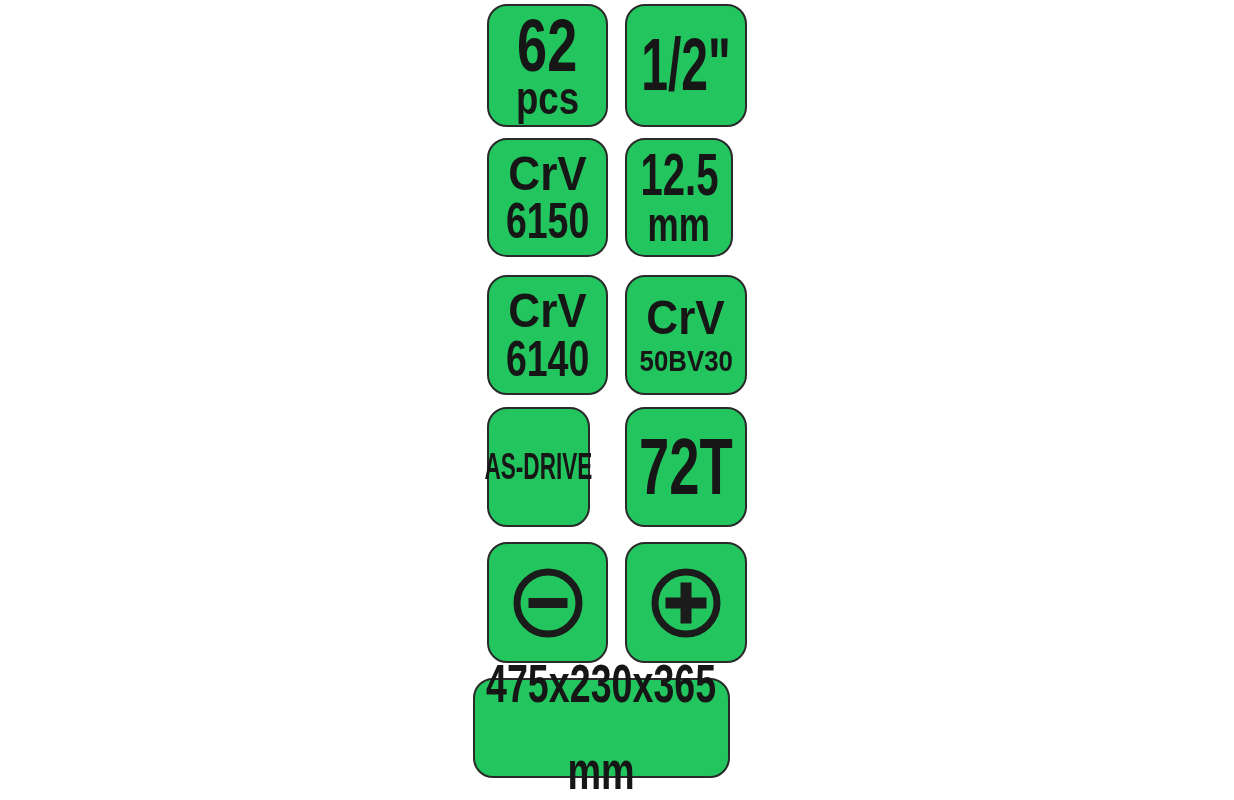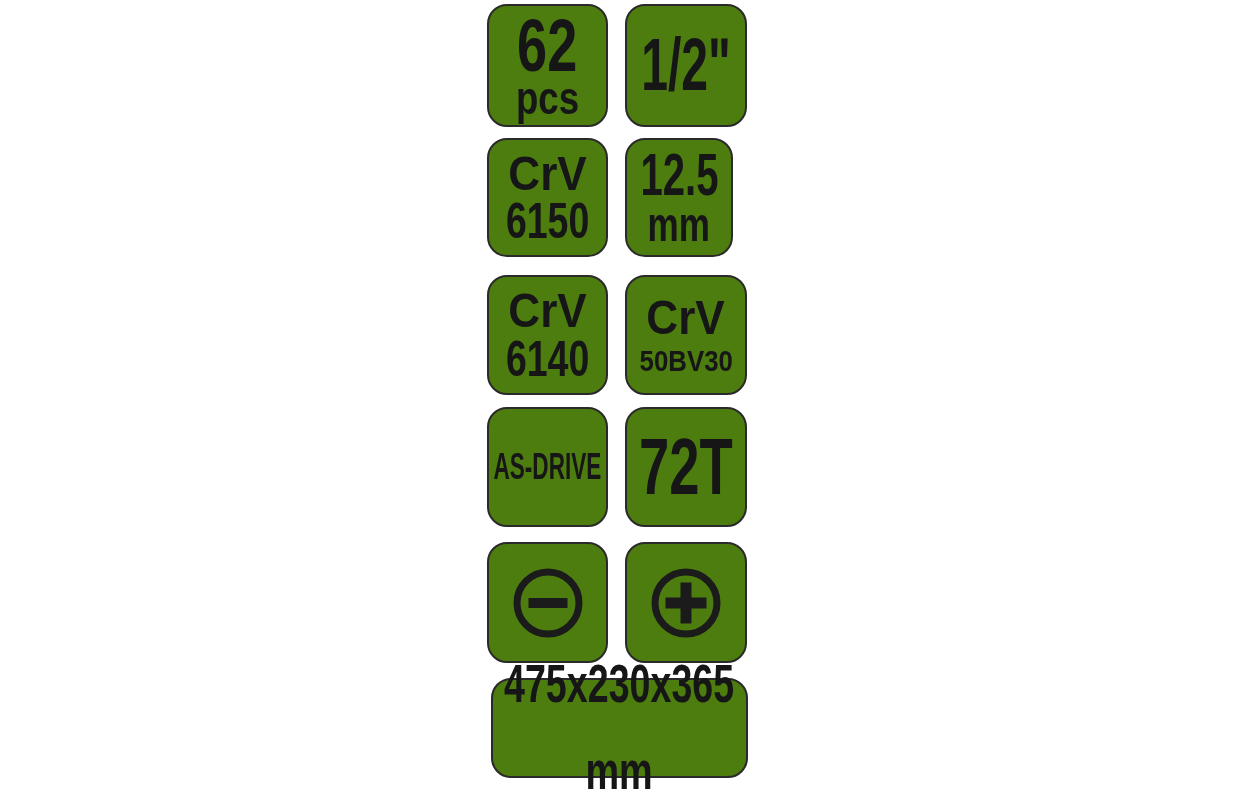--- a/index.html
+++ b/index.html
@@ -3,42 +3,42 @@
 <meta charset="utf-8">
 <style>
   html,body{margin:0;padding:0;}
   body{
     width:1234px;height:800px;position:relative;
     background:#ffffff;overflow:hidden;
     font-family:"Liberation Sans","DejaVu Sans",sans-serif;
   }
   .tile{
     position:absolute;
-    background:#4d7c0f;
+    background:#22c55e;
     border:2px solid #2a2a2a;
     border-radius:20px;
     box-sizing:border-box;
     display:flex;flex-direction:column;
     align-items:center;justify-content:center;
     color:#161616;font-weight:bold;
   }
   .ln{display:block;white-space:nowrap;line-height:0.92;transform-origin:50% 50%;}
 
   
   .pos-a{left:487px;top:4px;width:121px;height:123px;}
   .pos-b{left:625px;top:4px;width:122px;height:123px;}
   .pos-c{left:487px;top:138px;width:121px;height:119px;}
   .pos-d{left:625px;top:138px;width:108px;height:119px;}
   .pos-e{left:487px;top:275px;width:121px;height:120px;}
   .pos-f{left:625px;top:275px;width:122px;height:120px;}
-  .pos-g{left:487px;top:407px;width:121px;height:120px;}
+  .pos-g{left:487px;top:407px;width:103px;height:120px;}
   .pos-h{left:625px;top:407px;width:122px;height:120px;}
   .pos-i{left:487px;top:542px;width:121px;height:121px;}
   .pos-j{left:625px;top:542px;width:122px;height:121px;}
-  .pos-k{left:491px;top:678px;width:257px;height:100px;gap:39px;}
+  .pos-k{left:473px;top:678px;width:257px;height:100px;gap:39px;}
 
   
   .ln-62    {font-size:74px;transform:scaleX(0.73);}
   .ln-pcs   {font-size:47px;transform:scaleX(0.78);margin-top:-4px;}
   .ln-half  {font-size:74px;transform:scaleX(0.65);}
   .ln-crv   {font-size:49px;transform:scaleX(0.90);}
   .ln-steel {font-size:50px;transform:scaleX(0.75);margin-top:2px;}
   .ln-125   {font-size:59px;transform:scaleX(0.68);}
   .ln-mm    {font-size:48px;transform:scaleX(0.73);margin-top:1px;}
   .ln-50bv30{font-size:30px;transform:scaleX(0.86);margin-top:7px;}

